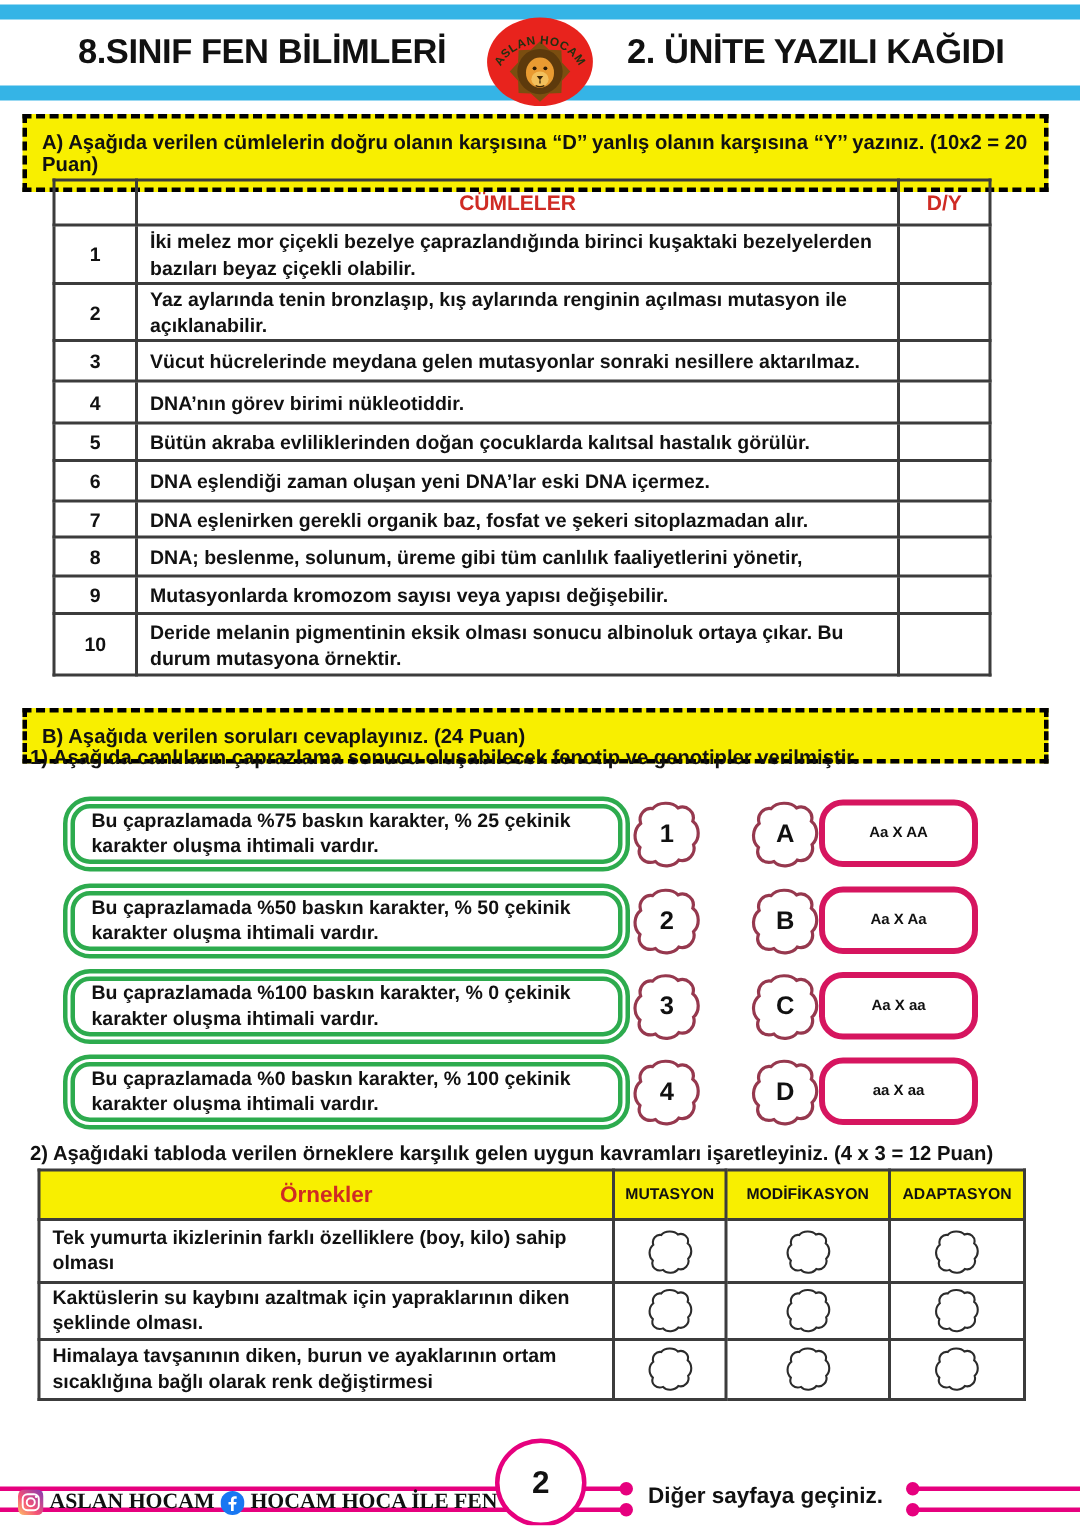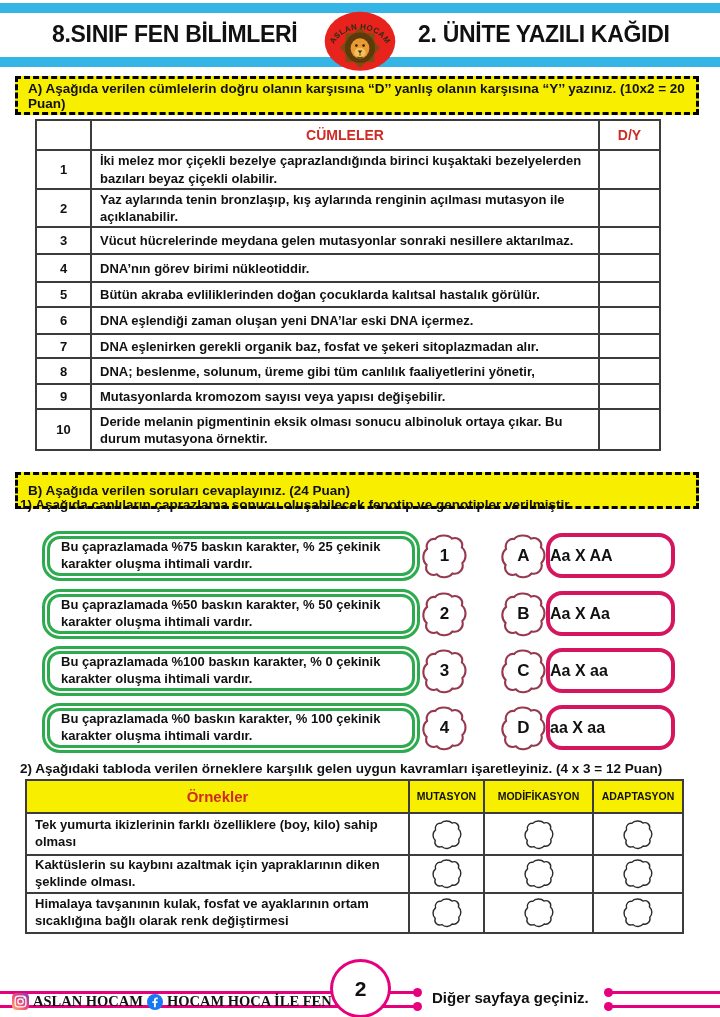--- a/index.html
+++ b/index.html
@@ -23,22 +23,22 @@
   .ta .no{width:55px;text-align:center;padding:1px 2px;}
   .ta .dy{width:61px;}
   .ta th{color:#cf2b24;font-size:14px;text-align:center;}
 
   
   .qtext{position:absolute;font-size:13.5px;line-height:1.45;}
 
   
   .gbox{position:absolute;left:42px;width:378px;height:50px;border:8px double #2dab4e;border-radius:18px;
         background:#fff;display:flex;align-items:center;padding:0 11px;box-sizing:border-box;font-size:13px;line-height:1.3;}
-  .pbox{position:absolute;left:546px;width:129px;height:45px;border:4px solid #d6155f;border-radius:16px;
-        background:#fff;display:flex;align-items:center;justify-content:flex-start;box-sizing:border-box;font-size:16px;}
+  .pbox{position:absolute;left:546px;width:106px;height:45px;border:4px solid #d6155f;border-radius:16px;
+        background:#fff;display:flex;align-items:center;justify-content:center;box-sizing:border-box;font-size:10px;}
   .blob{position:absolute;width:47px;height:50px;display:flex;align-items:center;justify-content:center;}
   .blob svg{position:absolute;inset:0;width:100%;height:100%;}
   .blob span{position:relative;font-size:17px;z-index:1;}
   use.blob-use{fill:#fff;stroke-width:4.5;}
   use.maroon{stroke:#96384e;}
   use.blackline{stroke:#2b2b2b;}
 
   
   .tb{position:absolute;left:25px;top:779px;width:657px;}
   .tb td,.tb th{border:2px solid #3c3c3c;font-size:13px;line-height:1.3;padding:1px 8px;vertical-align:middle;}
@@ -89,21 +89,21 @@
       <circle cx="55" cy="48" r="1.8" fill="#2a1a05"></circle>
       <polygon points="47,55 53,55 50,59" fill="#3b2506"></polygon>
       <path d="M 50 59 L 50 62 M 46 64 Q 50 66 54 64" stroke="#3b2506" stroke-width="1.2" fill="none"></path>
       <path id="lp" d="M 13 48 A 39 33 0 0 1 87 48" fill="none"></path>
       <text font-size="11" font-weight="bold" fill="#233010" letter-spacing="0.5">
         <textPath href="#lp" startOffset="50%" text-anchor="middle">ASLAN HOCAM</textPath>
       </text>
     </svg>
   </div>
 
-  <div class="ybox" style="top:76px;height:39px;align-items:center;">
+  <div class="ybox" style="top:76px;height:52px;align-items:center;">
     <span>A) Aşağıda verilen cümlelerin doğru olanın karşısına “D’’ yanlış olanın karşısına “Y’’ yazınız. (10x2 = 20 Puan)</span>
   </div>
 
   <table class="ta">
     <colgroup>
         <col style="width:55px">
         <col style="width:508px">
         <col style="width:61px">
       </colgroup>
     <tbody>
@@ -288,21 +288,21 @@
               <use href="#blob-shape" class="blob-use blackline"></use>
             </svg></td>
       <td class="cell"><svg viewBox="0 0 100 100">
               <use href="#blob-shape" class="blob-use blackline"></use>
             </svg></td>
       <td class="cell"><svg viewBox="0 0 100 100">
               <use href="#blob-shape" class="blob-use blackline"></use>
             </svg></td>
     </tr>
     <tr style="height:40px">
-      <td>Himalaya tavşanının kulak, fosfat ve ayaklarının ortam sıcaklığına bağlı olarak renk değiştirmesi</td>
+      <td>Himalaya tavşanının diken, burun ve ayaklarının ortam sıcaklığına bağlı olarak renk değiştirmesi</td>
       <td class="cell"><svg viewBox="0 0 100 100">
               <use href="#blob-shape" class="blob-use blackline"></use>
             </svg></td>
       <td class="cell"><svg viewBox="0 0 100 100">
               <use href="#blob-shape" class="blob-use blackline"></use>
             </svg></td>
       <td class="cell"><svg viewBox="0 0 100 100">
               <use href="#blob-shape" class="blob-use blackline"></use>
             </svg></td>
     </tr>

